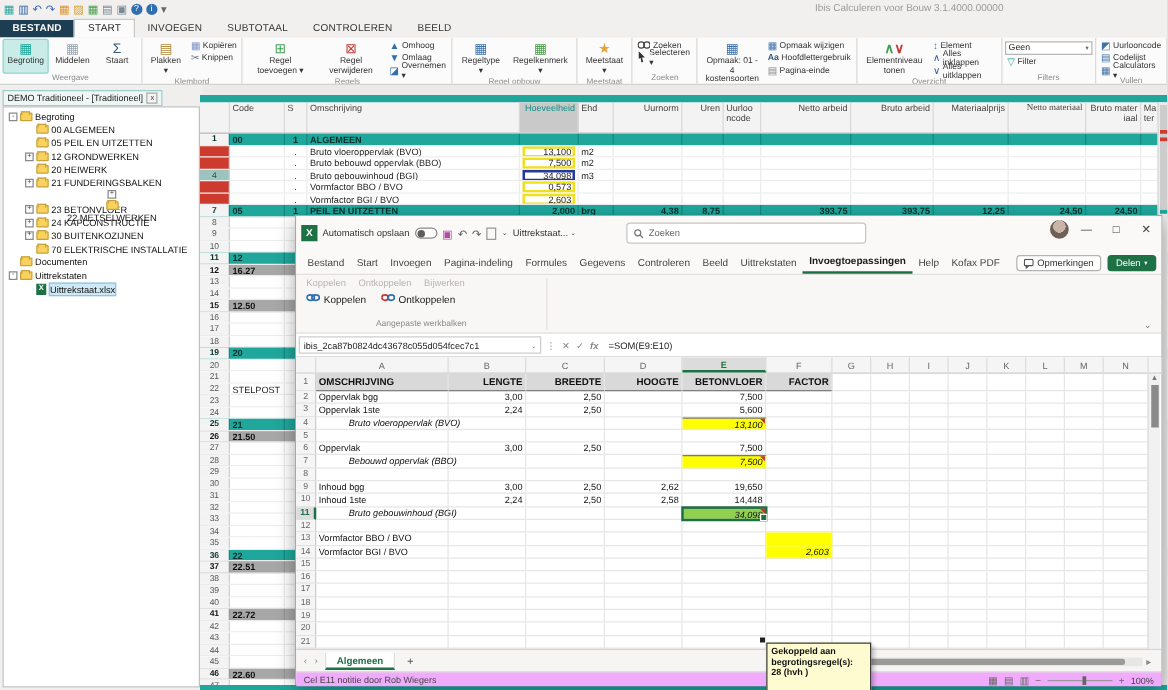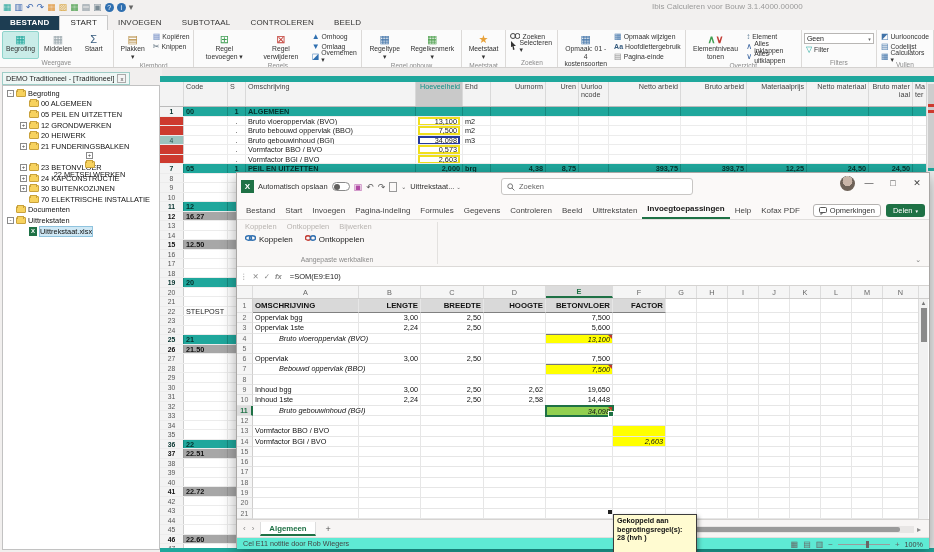--- a/index.html
+++ b/index.html
@@ -134,21 +134,21 @@
 
 
 #xtabbar{position:relative;height:18px;background:#f7f5f4;border-top:1px solid #d5d3d1;display:flex;align-items:center;padding:0 6px;gap:6px}
 .navarr{font-size:8px;color:#888}
 #xsheettab{font-size:7.8px;color:#1e7145;font-weight:bold;border-bottom:2px solid #1e7145;background:#fff;padding:2px 8px 1px 8px;border-left:1px solid #ddd;border-right:1px solid #ddd}
 #xaddsheet{font-size:9px;color:#555;padding:0 4px}
 #xhscroll{position:absolute;right:8px;top:5px;width:260px;height:8px;display:flex;align-items:center;gap:3px}
 #xhscroll .track{flex:1;height:7px;background:#e8e6e5;position:relative}
 #xhscroll .thumb{position:absolute;left:4px;top:1px;width:228px;height:5px;background:#9a9a9a;border-radius:2px}
 #xdots{position:absolute;right:274px;top:4px;font-size:8px;color:#777}
-#xstatus{position:relative;height:12px;background:#5eead4;border-top:1px solid #e1dfdd;font-size:7.2px;color:#444;display:flex;align-items:center;padding:0 6px}
+#xstatus{position:relative;height:12px;background:#f0abfc;border-top:1px solid #e1dfdd;font-size:7.2px;color:#444;display:flex;align-items:center;padding:0 6px}
 #xstatusright{position:absolute;right:6px;top:0;height:12px;display:flex;align-items:center;gap:5px}
 .vic{font-size:8px;color:#666}
 .zoomtrack{width:52px;height:1px;background:#9a9a9a;position:relative}
 .zoomtrack .zthumb{position:absolute;left:28px;top:-3px;width:3px;height:7px;background:#666}
 #xzoom{font-size:7.2px;color:#444}
 </style>
 </head>
 <body>
 
 <div id="stage">
@@ -452,21 +452,21 @@
         <div class="ghc" style="width: 18px;">S</div>
         <div class="ghc" style="width: 170px;">Omschrijving</div>
         <div class="ghc right sel" style="width: 47px;">Hoeveelheid</div>
         <div class="ghc" style="width: 28px;">Ehd</div>
         <div class="ghc right" style="width: 55px;">Uurnorm</div>
         <div class="ghc right" style="width: 33px;">Uren</div>
         <div class="ghc" style="width: 30px;">Uurlooncode</div>
         <div class="ghc right" style="width: 72px;">Netto arbeid</div>
         <div class="ghc right" style="width: 66px;">Bruto arbeid</div>
         <div class="ghc right" style="width: 60px;">Materiaalprijs</div>
-        <div class="ghc right" style="width: 62px;">Netto materiaal</div>
+        <div class="ghc right" style="width: 62px; font-family: Liberation Serif, serif;">Netto materiaal</div>
         <div class="ghc right" style="width: 44px;">Bruto materiaal</div>
         <div class="ghc" style="width: 16px;">Mater</div>
       </div>
     <div id="gridbody">
         <div class="grow chapter">
           <div class="gc gnum" style="width: 24px;">1</div>
           <div class="gc" style="width: 44px;">00</div>
           <div class="gc center" style="width: 18px;">1</div>
           <div class="gc" style="width: 170px;">ALGEMEEN</div>
           <div class="gc right" style="width: 47px;"></div>
@@ -1353,20 +1353,24 @@
               </svg></span>
             <span>Ontkoppelen</span>
           </div>
         </div>
       <div id="xgrouplabel">Aangepaste werkbalken</div>
       <div id="xgroupsep"></div>
       <div id="xribcollapse">⌄</div>
     </div>
 
     <div id="xformula">
+      <div id="xnamebox">
+        <span>ibis_2ca87b0824dc43678c055d054fcec7c1</span>
+        <span style="font-size:5px;color:#777">⌄</span>
+      </div>
       <span class="fxic">⋮</span>
       <span class="fxic">✕</span>
       <span class="fxic">✓</span>
       <span class="fxic" style="font-style:italic;font-weight:bold">fx</span>
       <span id="xformulatext">=SOM(E9:E10)</span>
     </div>
 
     <div id="xsheet">
       <div id="xcolhead">
           <div class="xch" style="width: 16px;"></div>

